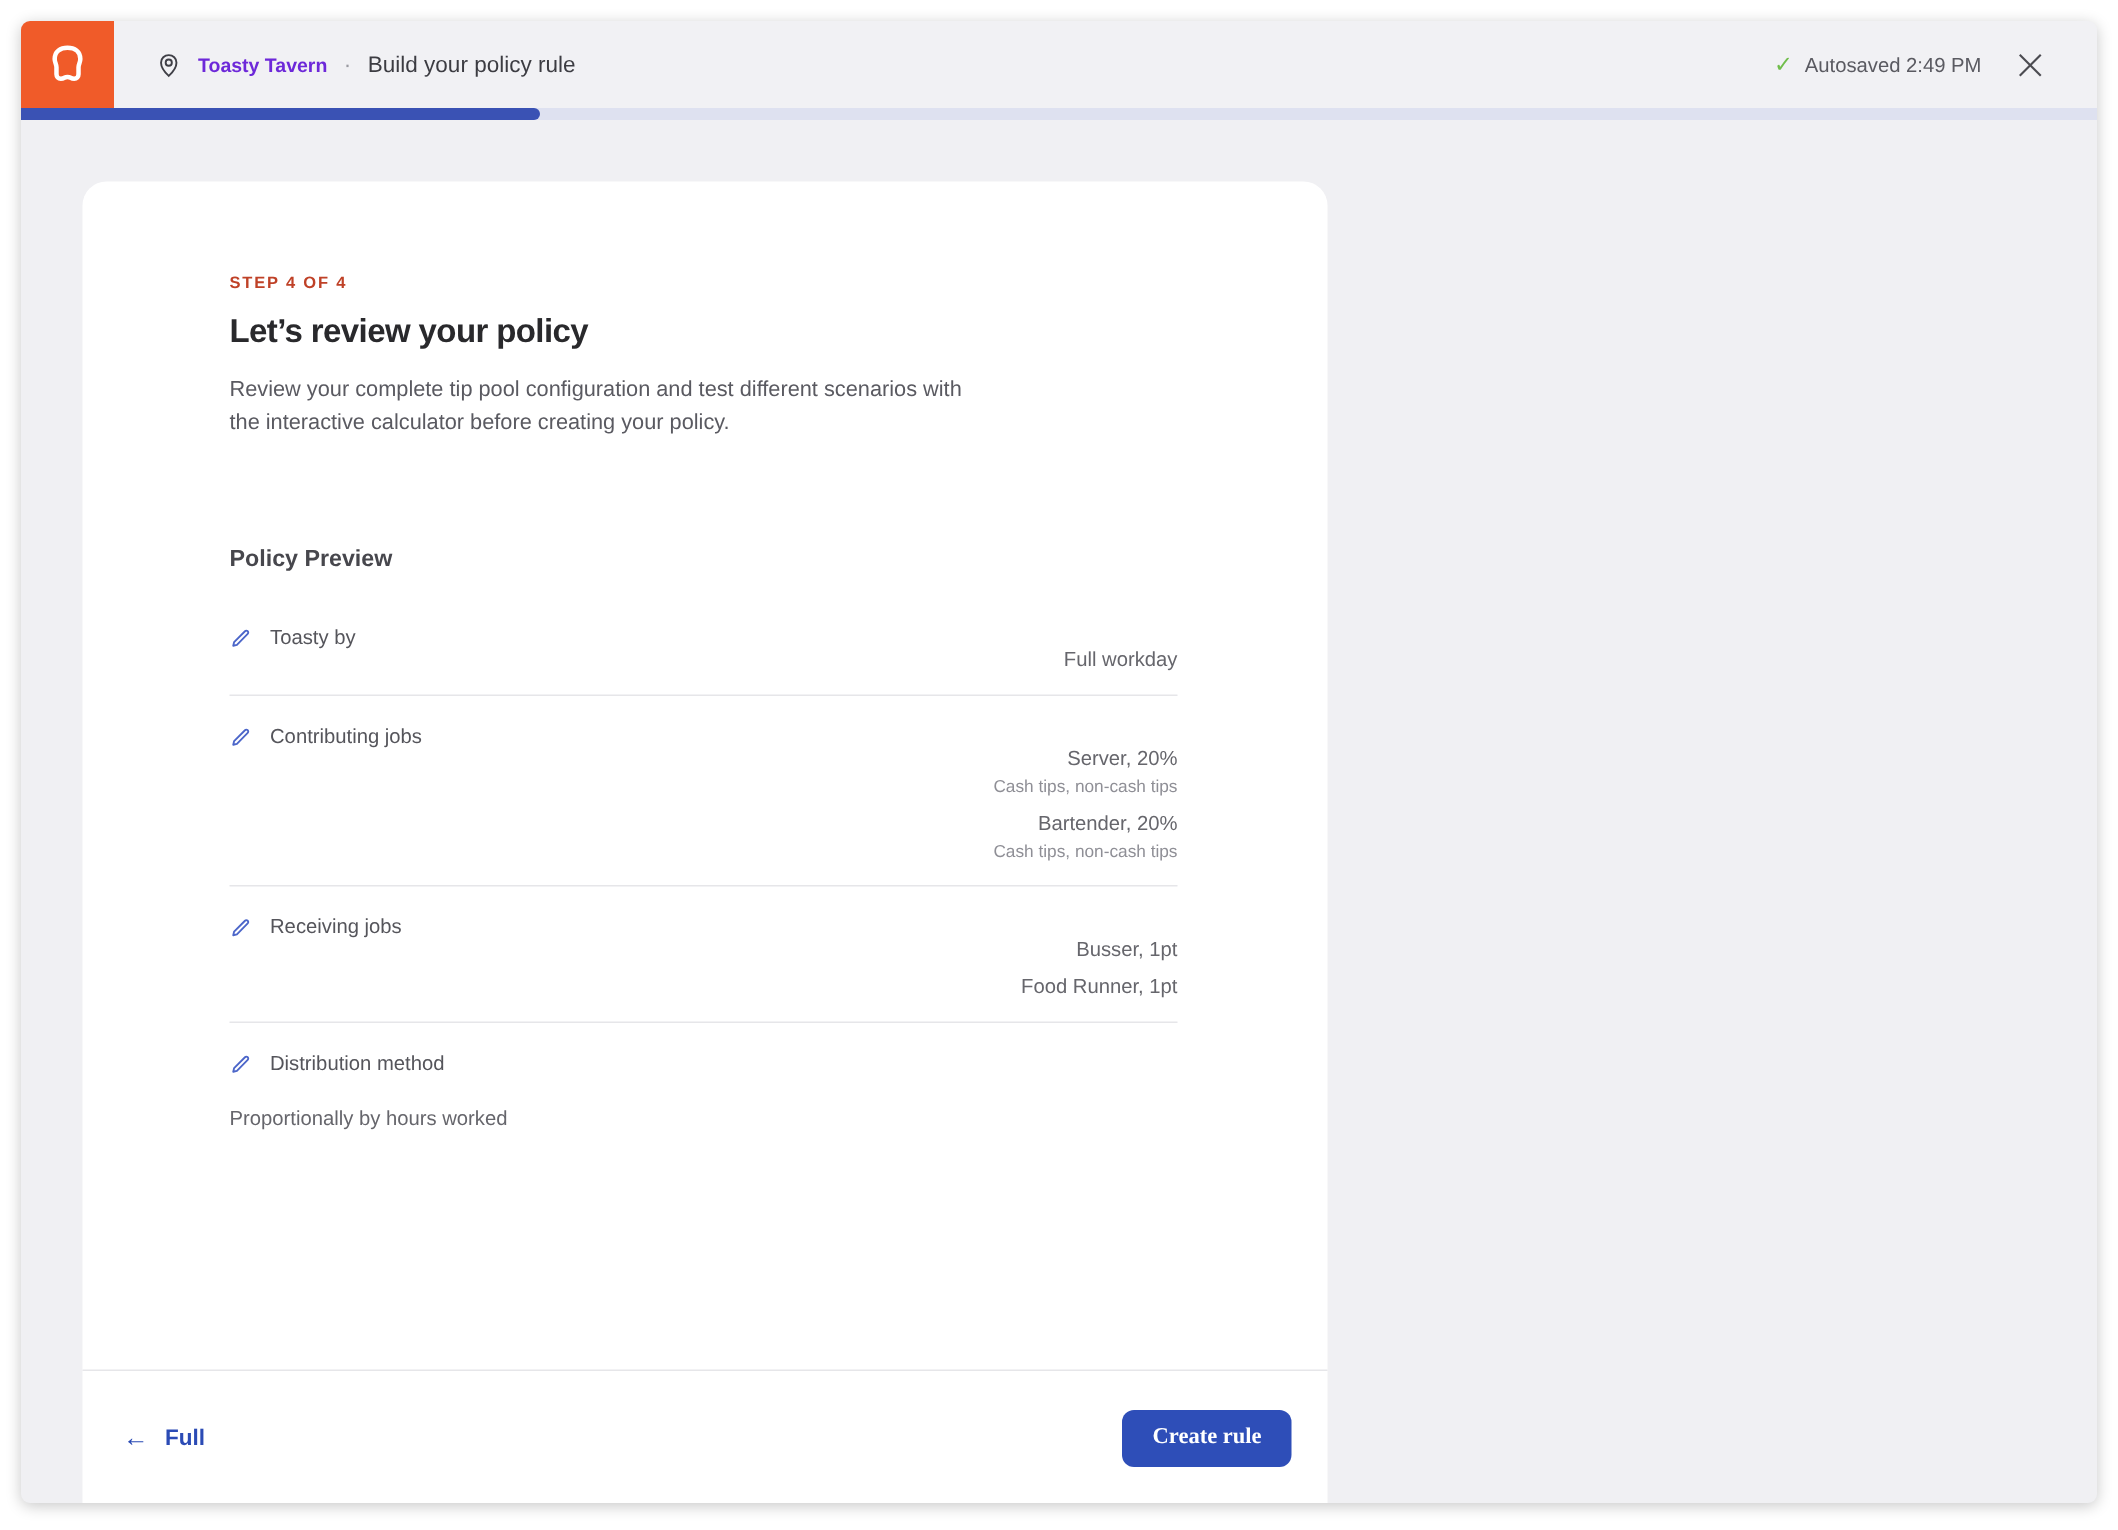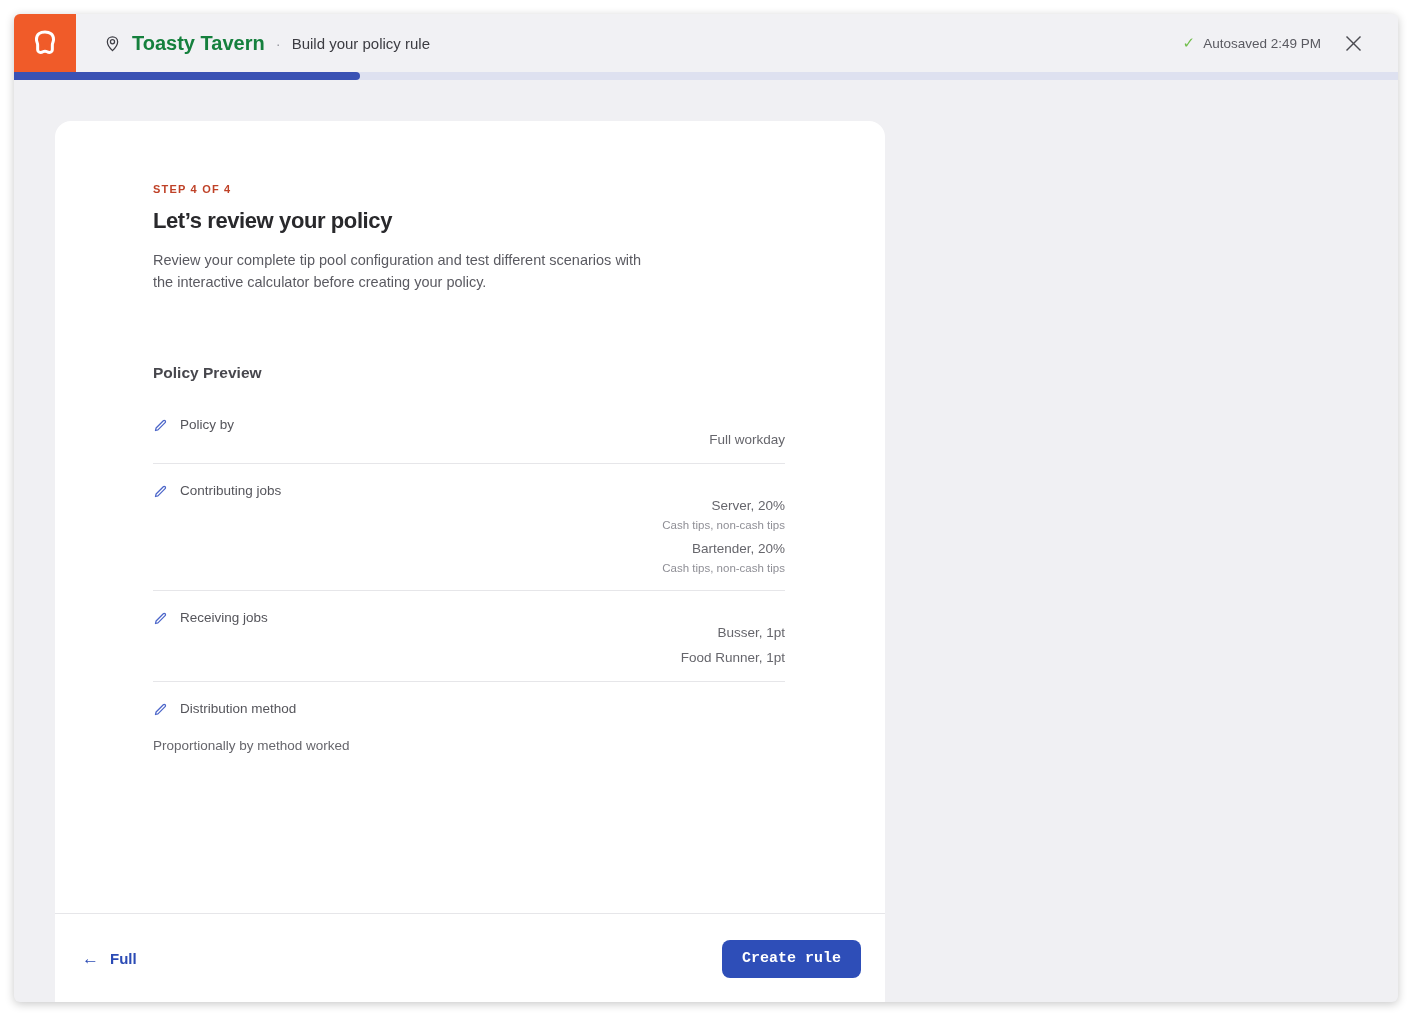--- a/index.html
+++ b/index.html
@@ -12,21 +12,21 @@
   }
 
   
   .header { height:58px; display:flex; align-items:center; background:#F1F1F4; }
   .logo {
     width:62px; height:58px; background:#F05B29; flex:0 0 auto;
     display:flex; align-items:center; justify-content:center;
   }
   .header-left { display:flex; align-items:center; margin-left:27px; }
   .pin-icon { display:flex; align-items:center; margin-right:10px; }
-  .rest-name { font-size:20px; font-weight:bold; color:#15803d; }
+  .rest-name { font-size:13px; font-weight:bold; color:#6d28d9; }
   .dot-sep { color:#9A9AA1; font-size:15px; margin:0 11px; }
   .page-title { font-size:15px; color:#3C3C42; }
   .header-spacer { flex:1; }
   .header-right { display:flex; align-items:center; padding-right:36px; }
   .check-glyph { color:#71BE4C; font-size:15px; margin-right:8px; }
   .autosave { font-size:13.5px; color:#5A5A61; }
   .close-btn { margin-left:24px; display:flex; align-items:center; cursor:pointer; }
 
   
   .progress-track { height:8px; width:100%; background:#DEE1F0; }
@@ -61,21 +61,21 @@
 
   
   .card-footer {
     border-top:1px solid #E6E6E9; height:98px;
     display:flex; align-items:center; justify-content:space-between;
     padding:0 24px 8px 27px;
   }
   .back-link { display:flex; align-items:center; gap:11px; color:#2B4BB5; font-weight:bold; font-size:15px; cursor:pointer; }
   .back-arrow { font-size:17px; font-weight:normal; }
   .create-btn {
-    background:#2E4EB8; color:#ffffff; font-family:Liberation Mono, monospace;
+    background:#2E4EB8; color:#ffffff; font-family:Liberation Serif, serif;
     font-size:15px; font-weight:bold; border:none; border-radius:8px;
     height:38px; padding:0 20px; cursor:pointer;
   }
 </style>
 </head>
 <body>
 
 <div class="frame">
 
   <div class="header">
@@ -123,21 +123,21 @@
 
         <div class="rows">
 
           <div class="p-row">
             <div class="row-left">
               <span class="pencil">
                 <svg width="15" height="15" viewBox="0 0 24 24" fill="none" stroke="#4C66C9" stroke-width="2" stroke-linejoin="round">
                   <path d="M4 20 L4.9 16.1 L16.5 4.5 C17.3 3.7 18.6 3.7 19.4 4.5 C20.2 5.3 20.2 6.6 19.4 7.4 L7.9 19 L4 20 Z"></path>
                 </svg>
               </span>
-              <span class="row-label">Policy by</span>
+              <span class="row-label">Toasty by</span>
             </div>
             <div class="row-right">
               <div class="val">Full workday</div>
             </div>
           </div>
 
           <div class="p-row">
             <div class="row-left">
               <span class="pencil">
                 <svg width="15" height="15" viewBox="0 0 24 24" fill="none" stroke="#4C66C9" stroke-width="2" stroke-linejoin="round">
@@ -177,21 +177,21 @@
           <div class="p-row">
             <div class="row-left">
               <span class="pencil">
                 <svg width="15" height="15" viewBox="0 0 24 24" fill="none" stroke="#4C66C9" stroke-width="2" stroke-linejoin="round">
                   <path d="M4 20 L4.9 16.1 L16.5 4.5 C17.3 3.7 18.6 3.7 19.4 4.5 C20.2 5.3 20.2 6.6 19.4 7.4 L7.9 19 L4 20 Z"></path>
                 </svg>
               </span>
               <span class="row-label">Distribution method</span>
             </div>
             <div class="row-right">
-              <div class="val">Proportionally by method worked</div>
+              <div class="val">Proportionally by hours worked</div>
             </div>
           </div>
 
         </div>
       </div>
 
       <div class="card-footer">
         <div class="back-link">
           <span class="back-arrow">←</span>
           <span>Full</span>

